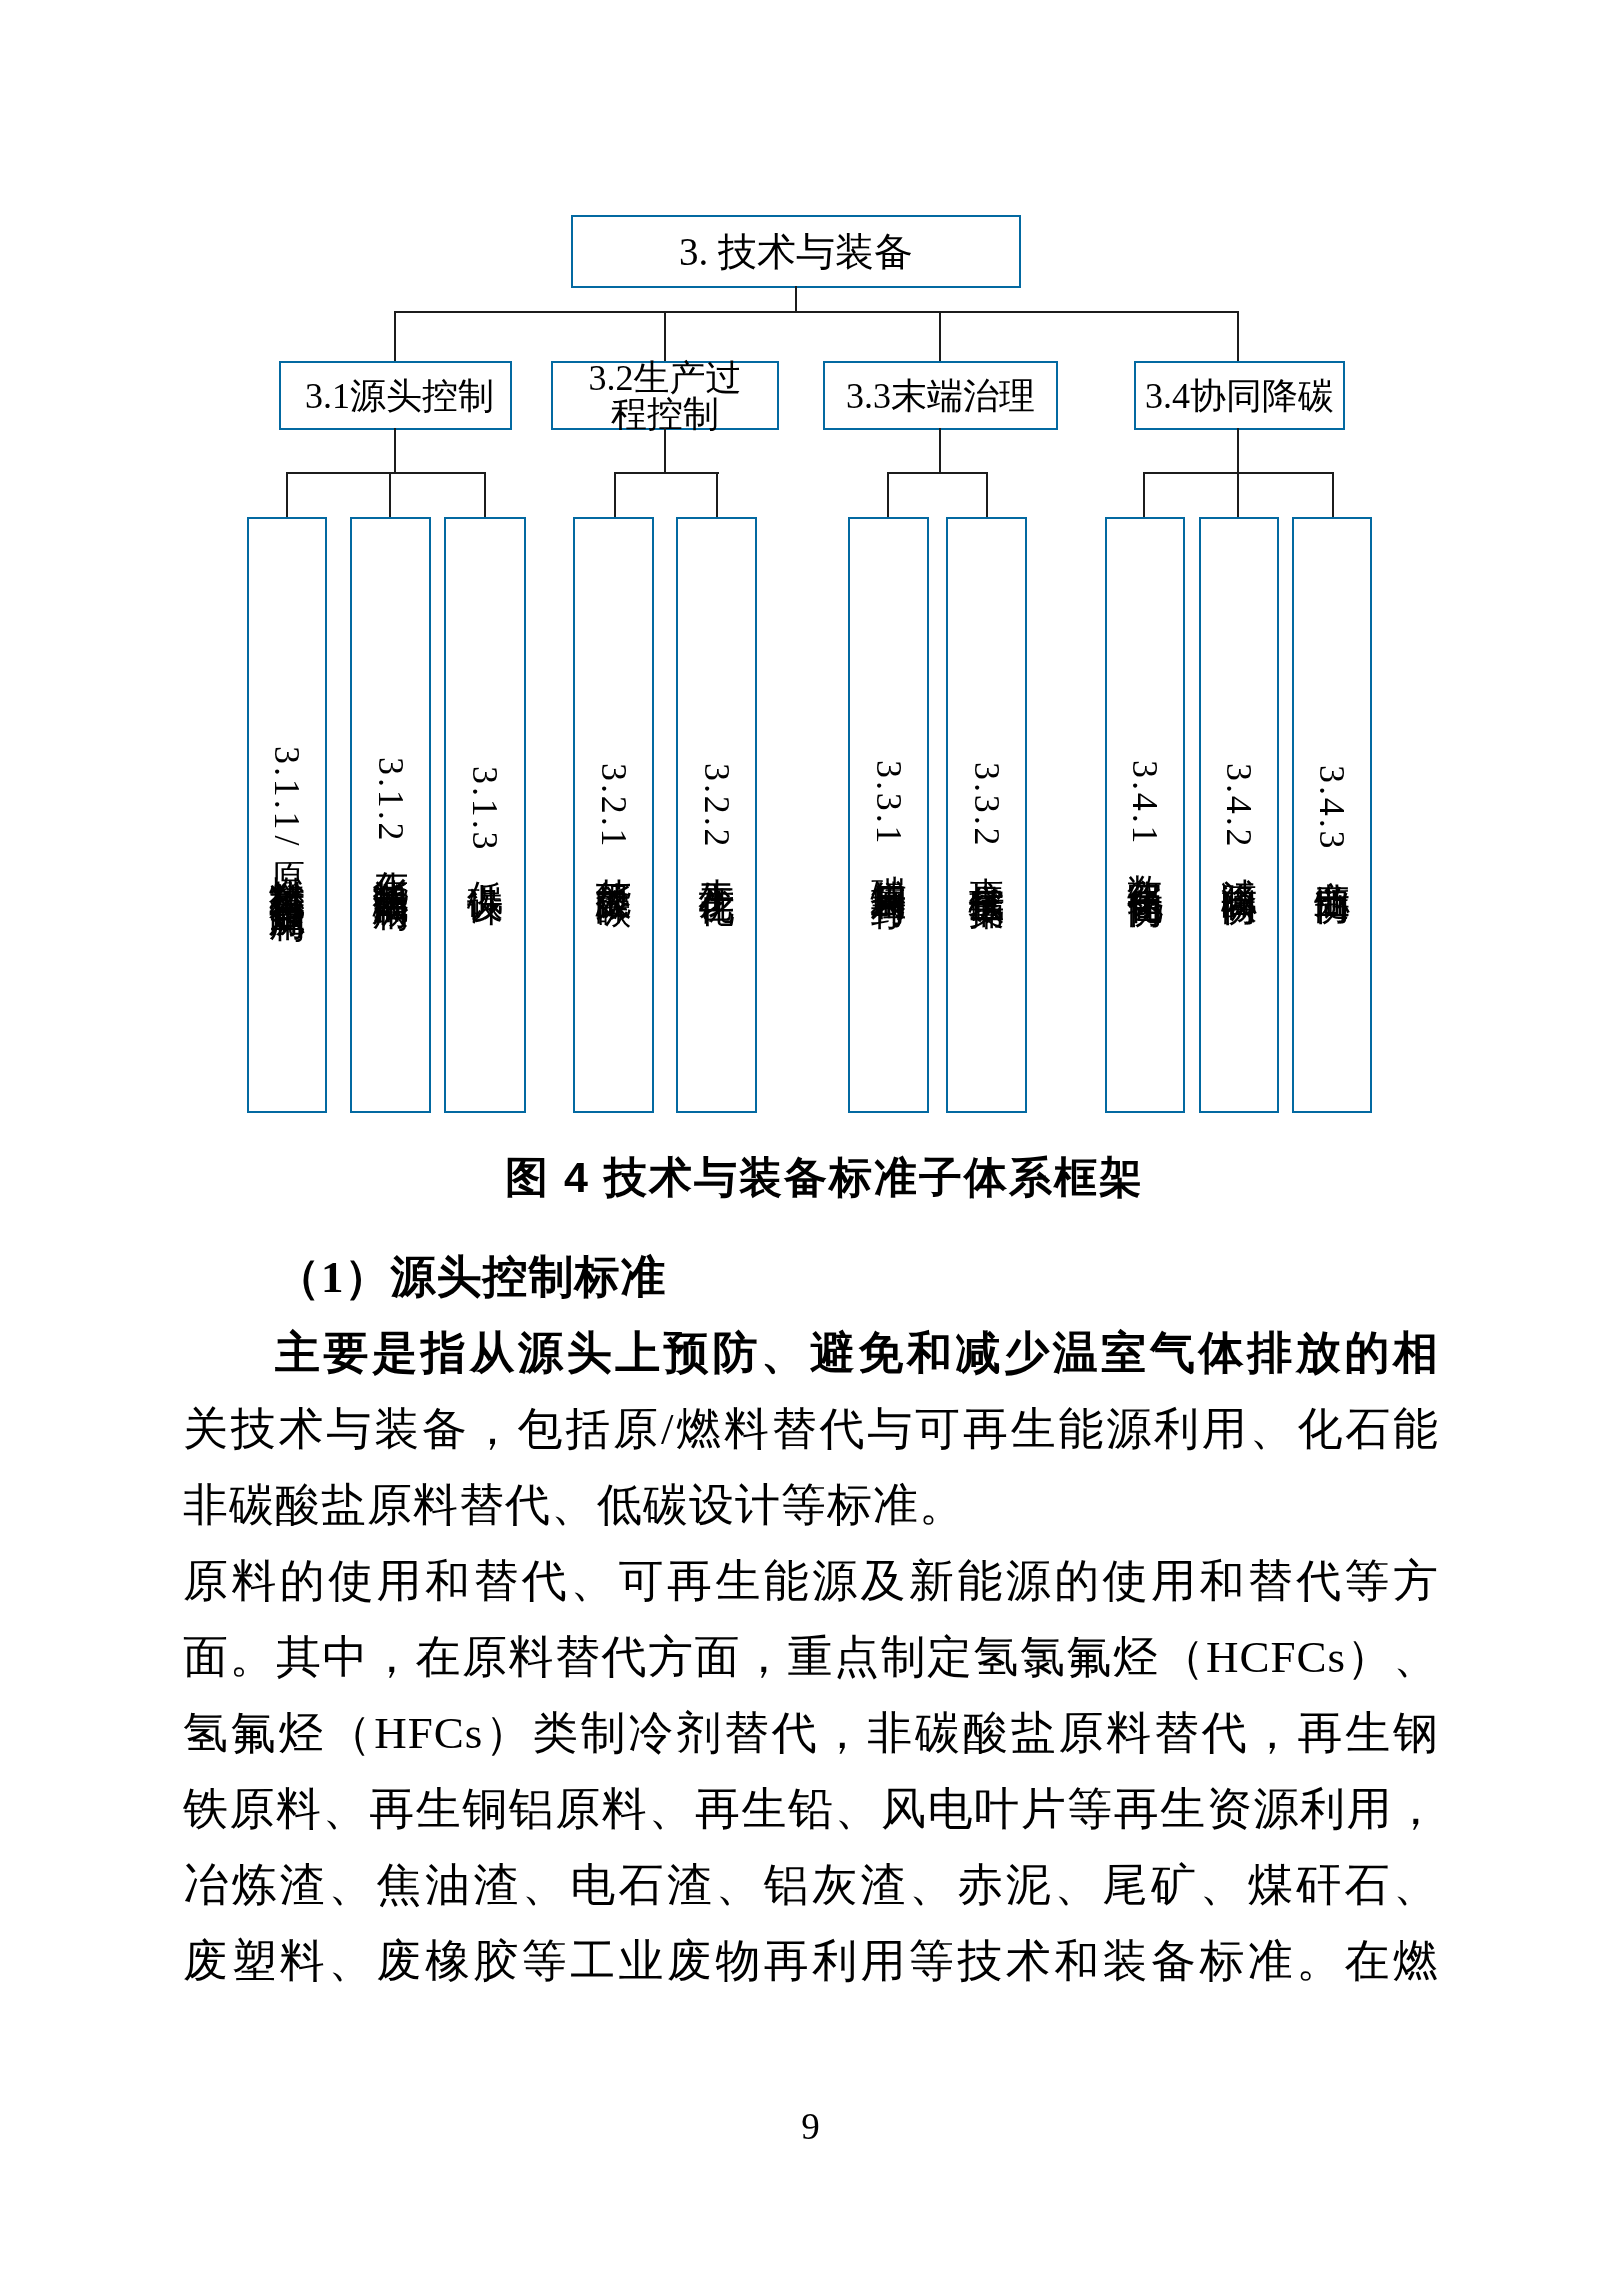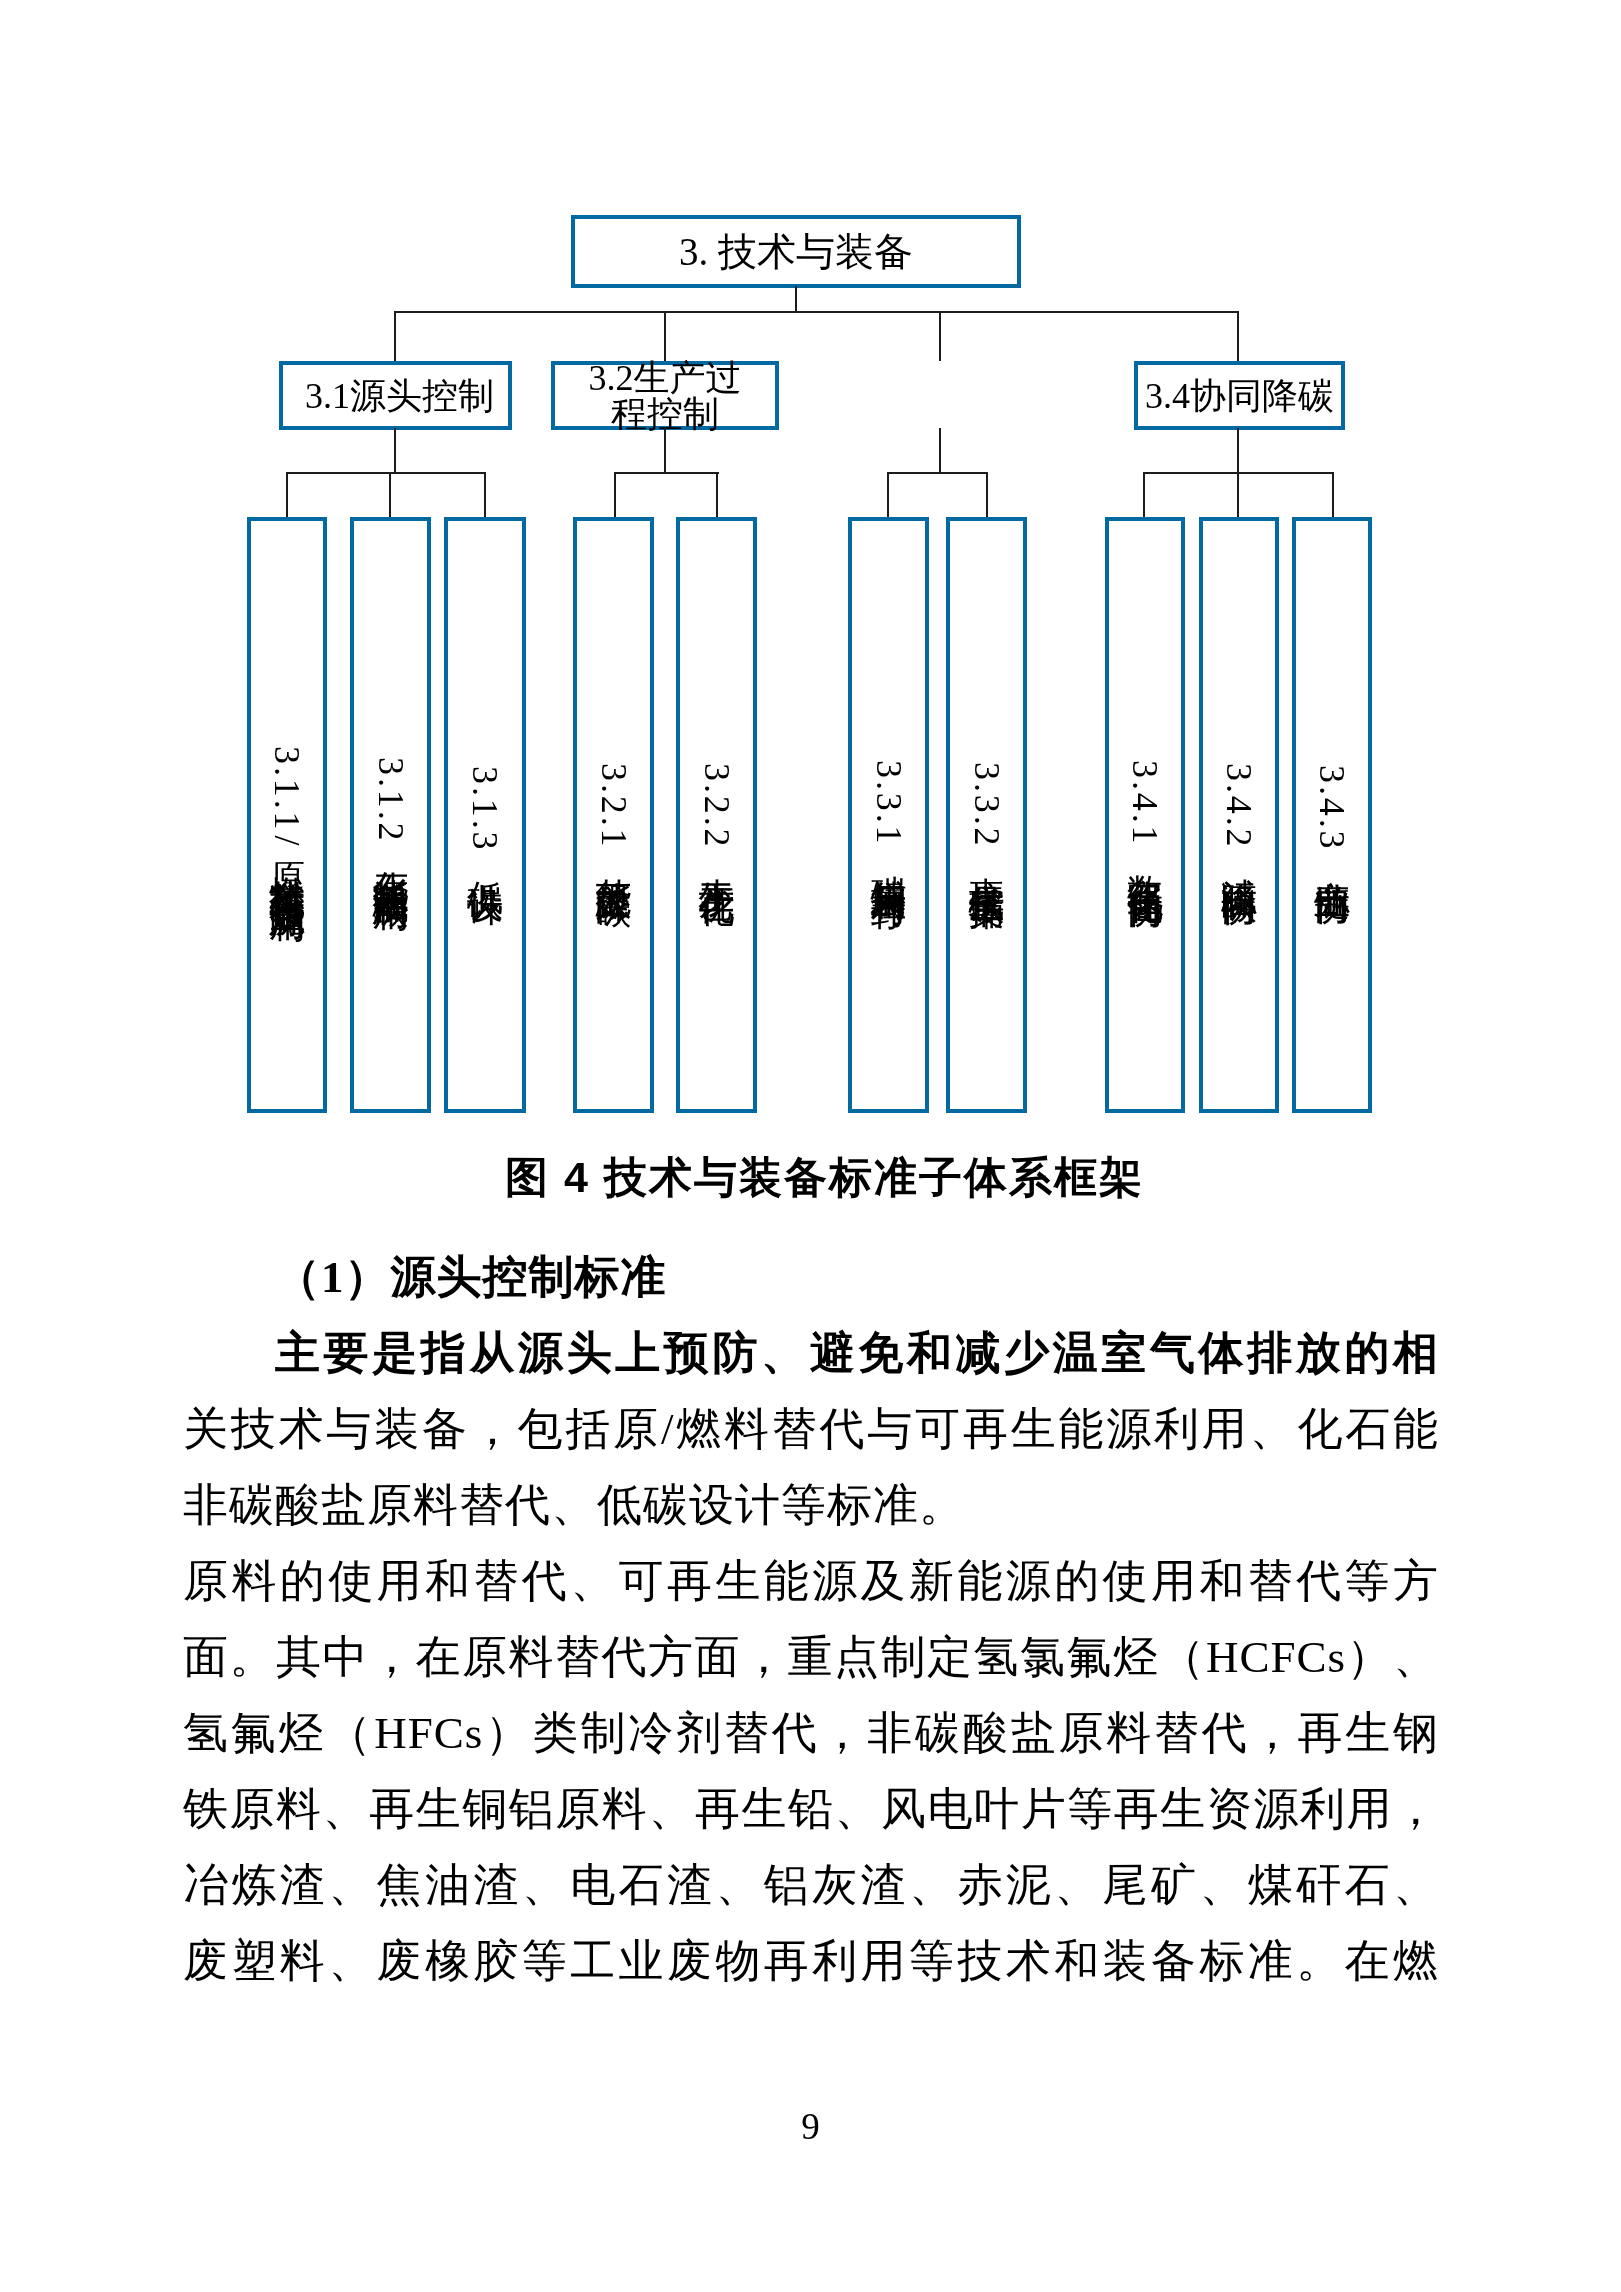--- a/index.html
+++ b/index.html
@@ -8,21 +8,21 @@
     width:1621px;height:2293px;
     background:#ffffff;
     color:#000;
     font-family:"Liberation Serif","DejaVu Serif",serif;
     overflow:hidden;
   }
   
   .diagram{position:absolute;left:0;top:0;width:1621px;height:1215px;}
   .nbox{
     position:absolute;box-sizing:border-box;
-    border:4px solid #0369a1;background:#fff;
+    border:2px solid #0369a1;background:#fff;
     display:flex;align-items:center;justify-content:center;
     text-align:center;
   }
   .n-root{left:571px;top:215px;width:450px;height:73px;font-size:39px;}
   .lvl2{top:361px;height:69px;font-size:36px;line-height:36px;}
   .n-31{left:279px;width:233px;padding-left:8px;}
   .n-32{left:551px;width:228px;padding:0 18px;}
   .n-33{left:823px;width:235px;}
   .n-34{left:1134px;width:211px;}
   .leaf{
@@ -115,20 +115,23 @@
     <div class="vl v-d32"></div>
     <div class="vl v-d33"></div>
     <div class="vl v-d34"></div>
 
     <div class="nbox lvl2 n-31">
       <span>3.1源头控制</span>
     </div>
     <div class="nbox lvl2 n-32">
       <span>3.2生产过程控制</span>
     </div>
+    <div class="nbox lvl2 n-33">
+      <span>3.3末端治理</span>
+    </div>
     <div class="nbox lvl2 n-34">
       <span>3.4协同降碳</span>
     </div>
 
     <div class="vl v-u31"></div>
     <div class="vl v-u32"></div>
     <div class="vl v-u33"></div>
     <div class="vl v-u34"></div>
     <div class="hl h-g1"></div>
     <div class="hl h-g2"></div>

